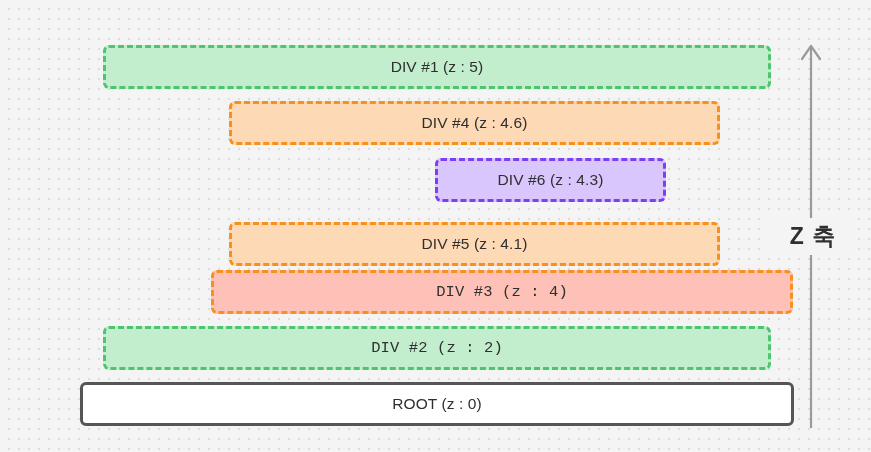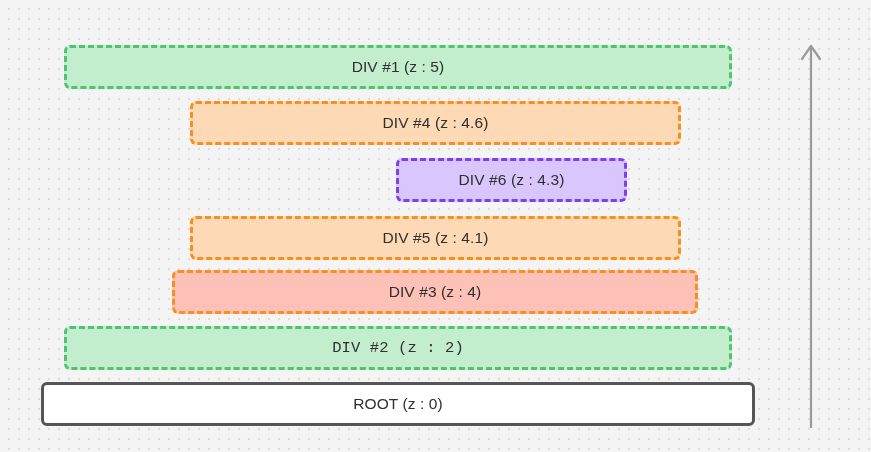--- a/index.html
+++ b/index.html
@@ -29,20 +29,21 @@
     position: absolute;
     box-sizing: border-box;
     display: flex;
     align-items: center;
     justify-content: center;
     border-radius: 6px;
     font-size: 15.5px;
     letter-spacing: 0.1px;
     color: #2f2f2f;
     white-space: nowrap;
+    margin-left: 39px;
   }
 
   .layer.dashed      { border-style: dashed; border-width: 3px; }
   .layer.solid       { border-style: solid;  border-width: 3px; }
 
   
   #z-axis {
     position: absolute;
     left: 780px;
     top: 40px;
@@ -73,35 +74,36 @@
   <div id="layer-container">
       <div class="layer dashed" style="left: 64px; top: 45px; width: 668px; height: 44px; background-color: rgb(195, 238, 205); border-color: rgb(79, 196, 112);">
         <span>DIV #1 (z : 5)</span>
       </div>
       <div class="layer dashed" style="left: 190px; top: 101px; width: 491px; height: 44px; background-color: rgb(253, 217, 181); border-color: rgb(247, 144, 30); align-items: center;">
         <span>DIV #4 (z : 4.6)</span>
       </div>
       <div class="layer dashed" style="left: 396px; top: 158px; width: 231px; height: 44px; background-color: rgb(216, 198, 253); border-color: rgb(125, 63, 242);">
         <span>DIV #6 (z : 4.3)</span>
       </div>
-      <div class="layer dashed" style="left: 190px; top: 216px; width: 491px; height: 44px; background-color: rgb(253, 217, 181); border-color: rgb(247, 144, 30); justify-content: center;">
+      <div class="layer dashed" style="left: 190px; top: 222px; width: 491px; height: 44px; background-color: rgb(253, 217, 181); border-color: rgb(247, 144, 30); justify-content: center;">
         <span>DIV #5 (z : 4.1)</span>
       </div>
-      <div class="layer dashed" style="left: 172px; top: 270px; width: 526px; height: 44px; background-color: rgb(253, 193, 184); border-color: rgb(247, 144, 30);">
+      <div class="layer dashed" style="left: 172px; top: 270px; width: 582px; height: 44px; background-color: rgb(253, 193, 184); border-color: rgb(247, 144, 30); font-family: Liberation Mono, monospace;">
         <span>DIV #3 (z : 4)</span>
       </div>
       <div class="layer dashed" style="left: 64px; top: 326px; width: 668px; height: 44px; background-color: rgb(195, 238, 205); border-color: rgb(79, 196, 112); font-family: Liberation Mono, monospace;">
         <span>DIV #2 (z : 2)</span>
       </div>
       <div class="layer solid" style="left: 41px; top: 382px; width: 714px; height: 44px; background-color: rgb(255, 255, 255); border-color: rgb(85, 85, 85);">
         <span>ROOT (z : 0)</span>
       </div>
     </div>
 
   <div id="z-axis">
     <svg width="62" height="390" viewBox="0 0 62 390" xmlns="http://www.w3.org/2000/svg">
       <line x1="31" y1="8" x2="31" y2="388" stroke="#9a9a9a" stroke-width="2.2"></line>
       <polyline points="22,19 31,6 40,19" fill="none" stroke="#9a9a9a" stroke-width="2.2" stroke-linecap="round" stroke-linejoin="round"></polyline>
     </svg>
   </div>
 
+  <div id="z-axis-label">Z 축</div>
 
 </div>
 
 </body></html>

